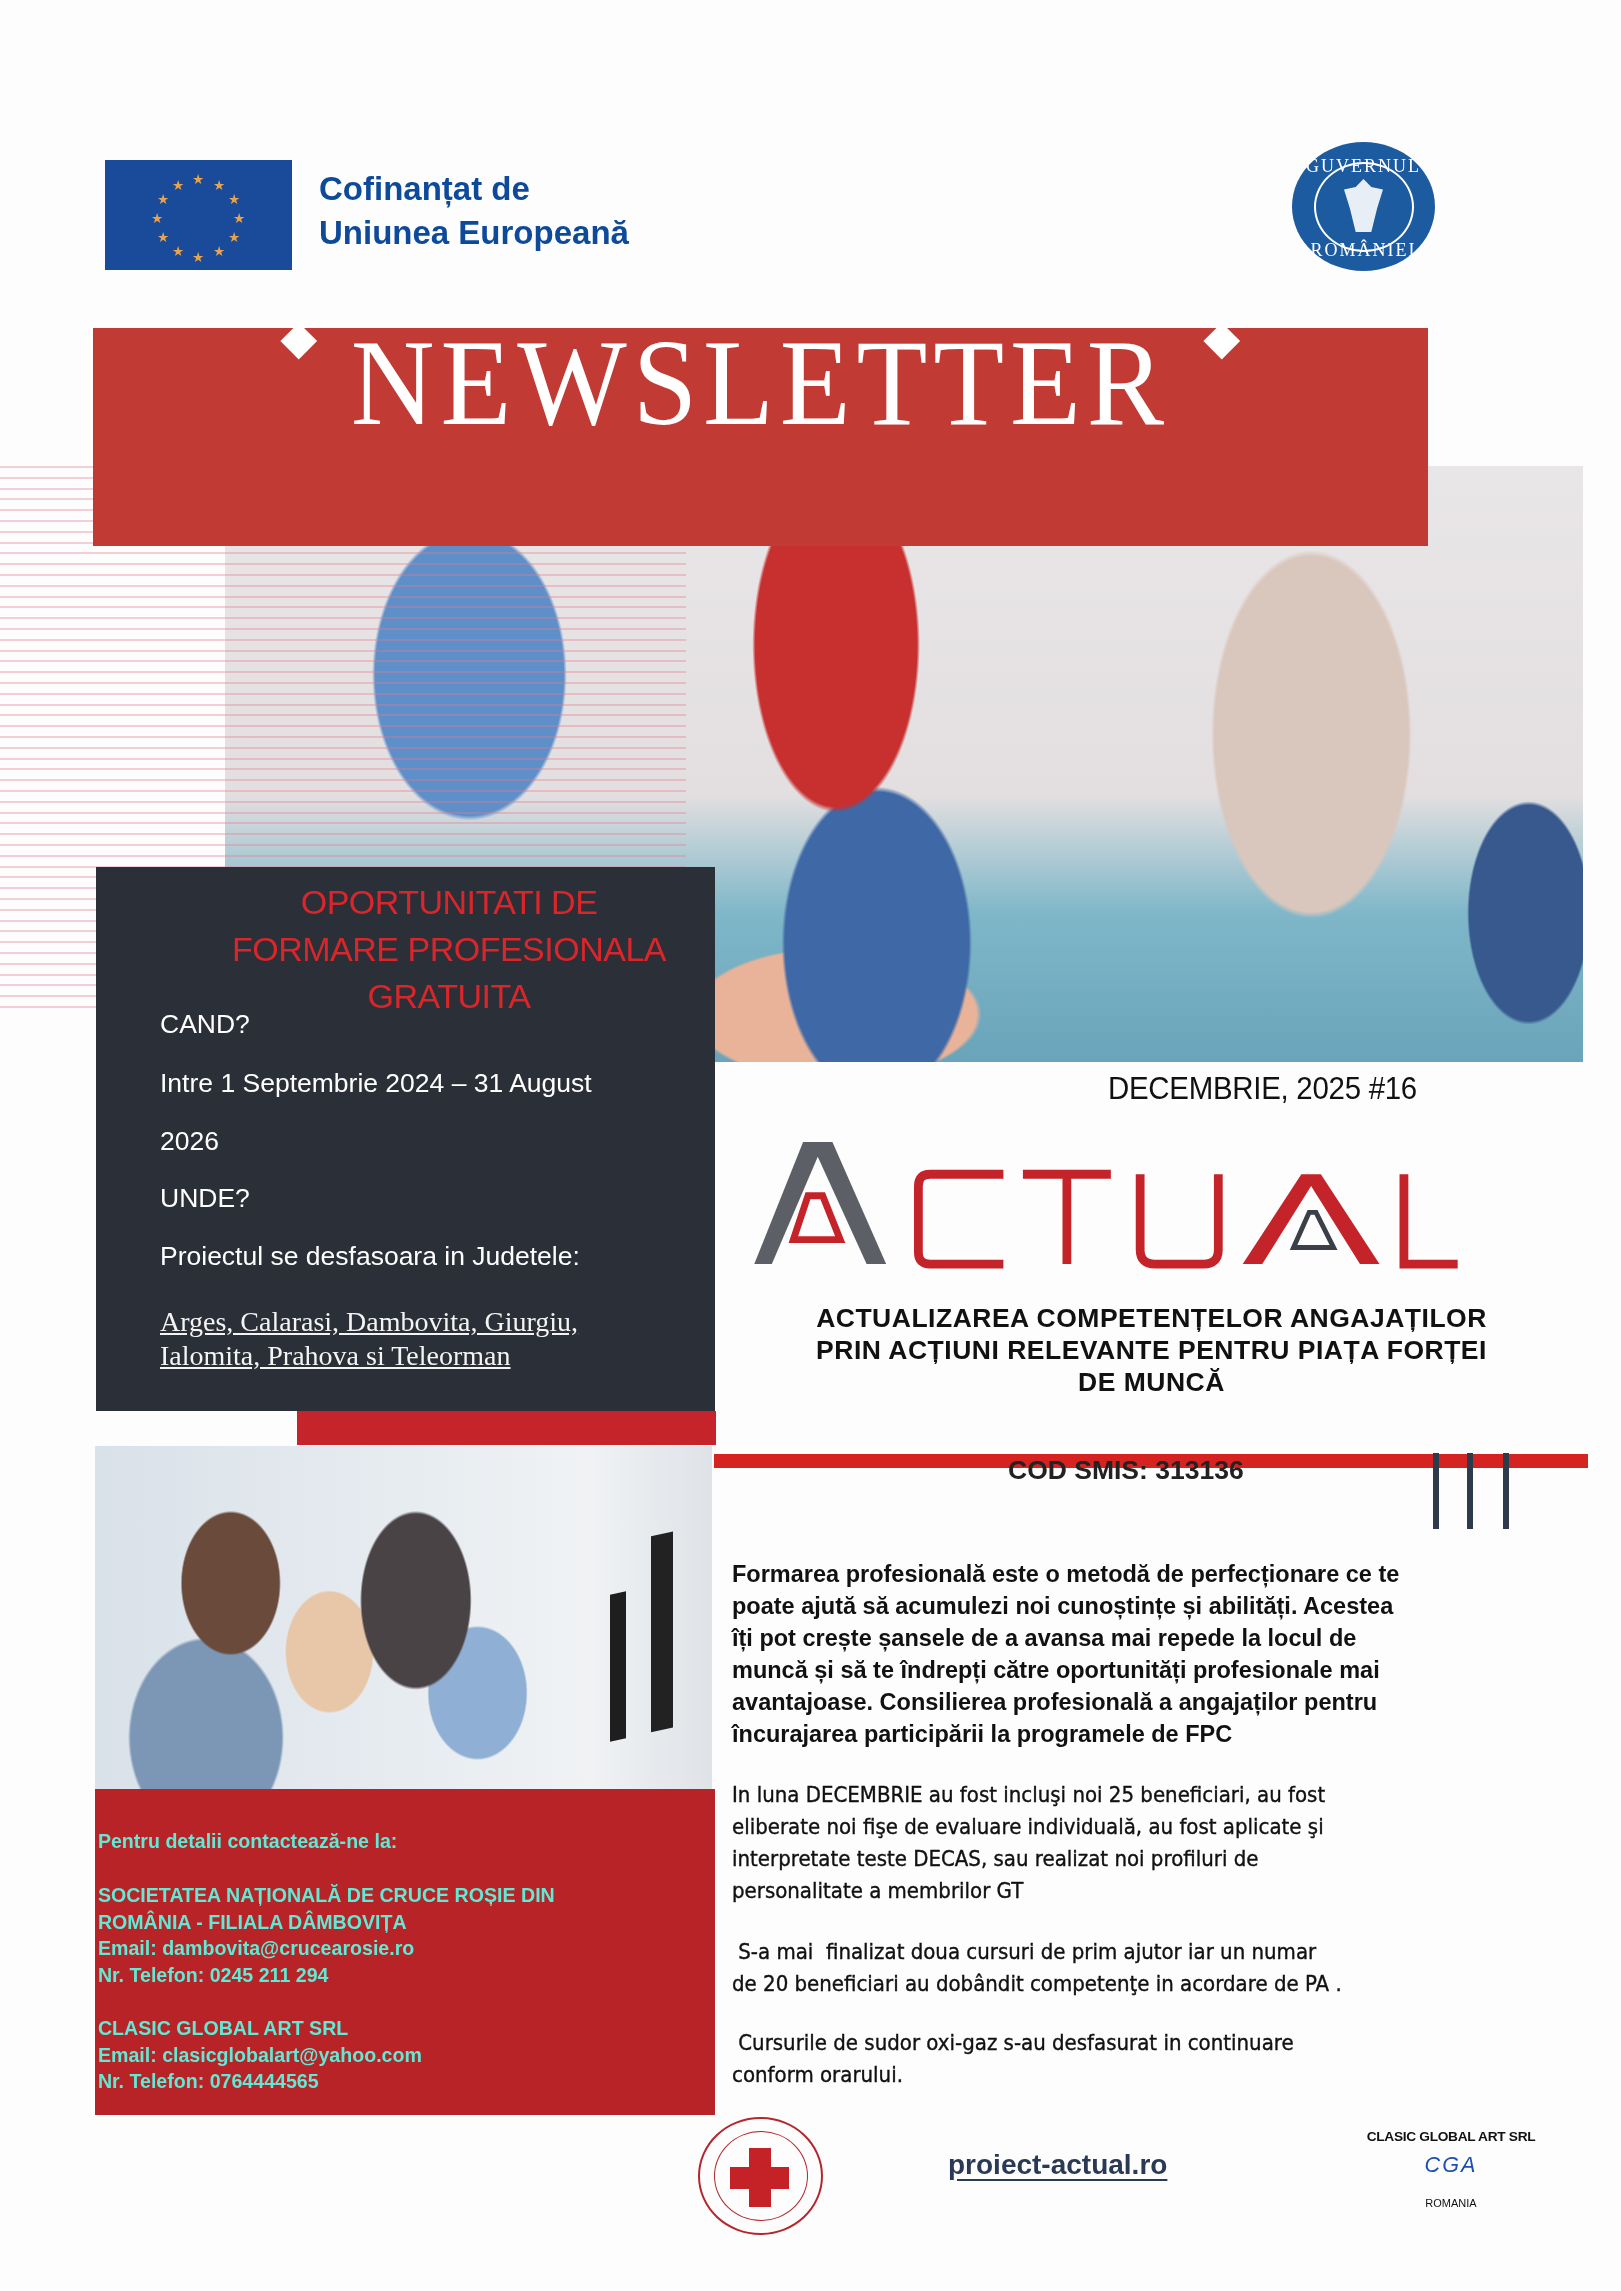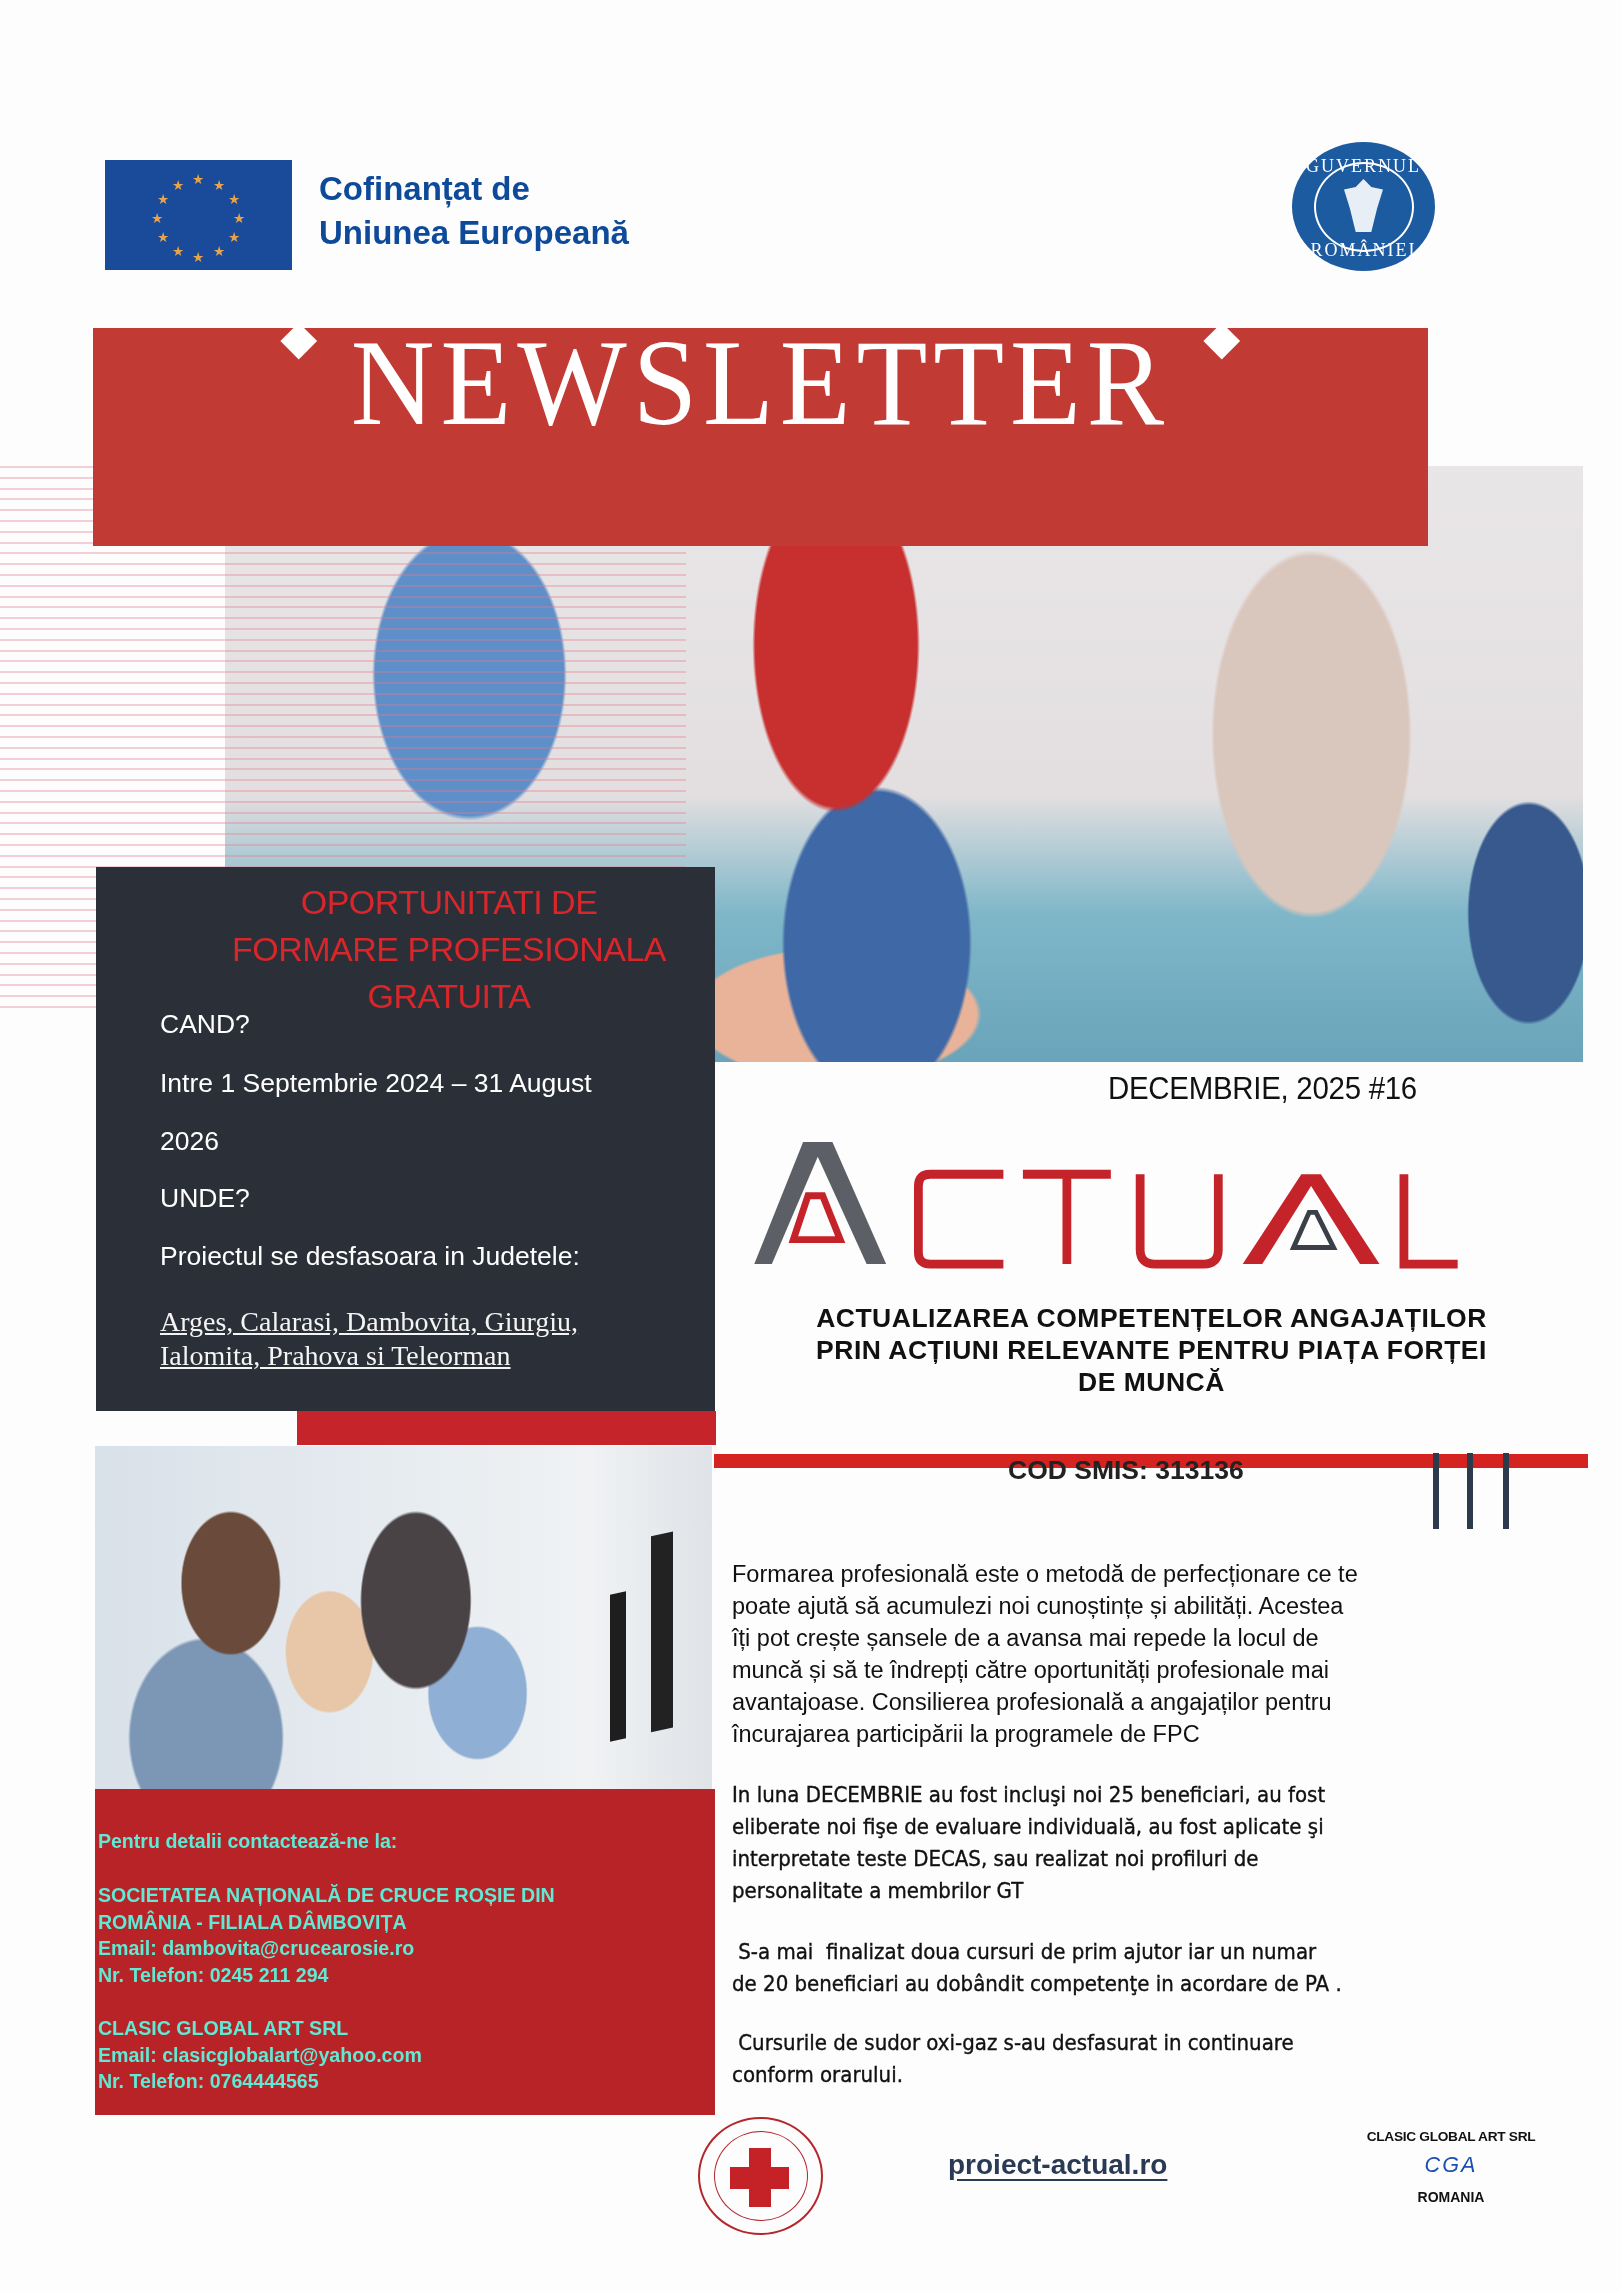--- a/index.html
+++ b/index.html
@@ -61,33 +61,33 @@
   .contact-box .ln { position:absolute; left:2.9px; font-size:19.6px; line-height:26.5px; white-space:nowrap; }
 
   
   .issue-date { left:1108px; top:1070px; font-size:32px; letter-spacing:-0.3px; transform:scaleX(0.92); transform-origin:left; color:#111; }
   .actual-logo { left:753px; top:1142px; width:745px; height:127px; }
   .subtitle { left:720px; top:1302px; width:863px; text-align:center; font-weight:bold; font-size:26.5px; line-height:32px; letter-spacing:0.5px; color:#111; }
   .smis-band { left:714px; top:1454px; width:874px; height:14px; background:#d42320; }
   .smis-band .code { position:absolute; left:294px; top:0; font-size:26.5px; font-weight:bold; color:#222; line-height:32px; }
   .smis-bar { top:1453px; width:5.9px; height:76px; background:#2d3a4c; }
 
-  .body-text { left:732px; width:833px; font-weight:normal; font-size:23.5px; line-height:32px; color:#111; }
+  .body-text { left:732px; width:833px; font-weight:bold; font-size:23.5px; line-height:32px; color:#111; }
   .body-text.b { font-family:"DejaVu Sans", sans-serif; font-weight:normal; font-size:22px; transform:scaleX(0.9); transform-origin:left; width:931px; -webkit-text-stroke:0.4px #111; }
 
   
   .redcross-logo { left:698px; top:2117px; width:125px; height:118px; border-radius:50%; border:2.9px solid #b5272d; box-sizing:border-box; }
   .redcross-logo .inner { position:absolute; left:13.7px; top:11.8px; width:92px; height:88px; border:1.5px solid #b5272d; border-radius:50%; }
   .redcross-logo .v { position:absolute; left:49px; top:29px; width:21.6px; height:59px; background:#c42226; }
   .redcross-logo .h { position:absolute; left:30px; top:48px; width:59px; height:21.6px; background:#c42226; }
   .site-link { left:948px; top:2149px; font-weight:bold; font-size:28px; color:#2a3a55; text-decoration:underline; text-underline-offset:4.9px; }
   .cga { left:1353px; top:2129px; width:196px; text-align:center; }
   .cga .n1 { font-weight:bold; font-size:13.7px; letter-spacing:-0.3px; }
   .cga .n2 { color:#1b4fb0; font-style:italic; font-size:21.6px; margin-top:7.8px; letter-spacing:2px; }
-  .cga .n3 { font-weight:bold; font-size:14px; margin-top:11px; }
+  .cga .n3 { font-weight:normal; font-size:11px; margin-top:19px; }
 </style>
 </head>
 <body>
 
 <div class="abs eu-flag">
   <span class="star" style="left:87px;top:13.7px">★</span>
   <span class="star" style="left:108px;top:19.6px">★</span>
   <span class="star" style="left:123px;top:34px">★</span>
   <span class="star" style="left:128px;top:53px">★</span>
   <span class="star" style="left:123px;top:72px">★</span>

